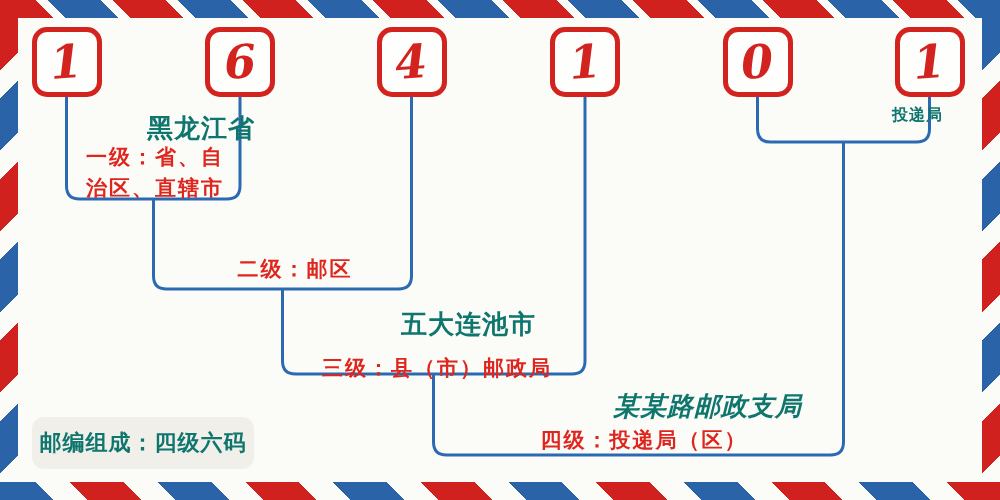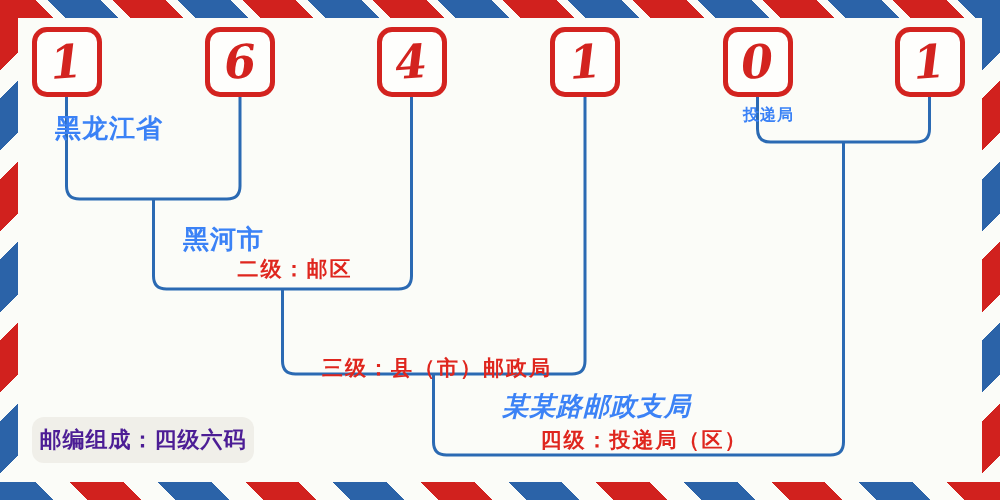--- a/index.html
+++ b/index.html
@@ -49,40 +49,40 @@
   }
   .digit{
     font-family:"DejaVu Serif", serif;
     font-style:italic;font-weight:700;
     font-size:46px;color:#d3231f;
     transform:rotate(-4deg);
     line-height:1;
   }
   
   .lvl-name{
-    position:absolute;width:200px;text-align:left;
+    position:absolute;width:200px;text-align:right;
     font-family:"Liberation Serif", serif;
-    font-weight:700;font-size:26px;color:#3b82f6;
+    font-weight:700;font-size:26px;color:#0f766e;
     letter-spacing:1px;white-space:nowrap;
   }
   .lvl-name.wide{width:300px;font-style:italic;}
   .lvl-desc{
     position:absolute;width:200px;text-align:center;
     font-family:"Liberation Sans", sans-serif;
     font-weight:700;font-size:21px;color:#df261e;
     letter-spacing:2px;line-height:31px;
     white-space:pre-line;
   }
   .lvl-desc.wide{width:300px;}
   .badge{
-    position:absolute;left:32px;top:417px;width:222px;height:46px;
+    position:absolute;left:32px;top:417px;width:222px;height:52px;
     background:#f0efe9;border-radius:12px;
     display:flex;align-items:center;justify-content:center;
     font-family:"Liberation Serif", serif;
-    font-weight:700;font-size:22px;color:#4c1d95;
+    font-weight:700;font-size:22px;color:#0f766e;
     letter-spacing:1px;white-space:nowrap;
   }
 </style>
 </head>
 <body>
 
 <div class="stage">
 
   <div class="stripe stripe-top"></div>
   <div class="stripe stripe-bottom"></div>
@@ -110,24 +110,26 @@
     <span class="digit">1</span>
   </div>
   <div class="digit-box" style="left:722.5px">
     <span class="digit">0</span>
   </div>
   <div class="digit-box" style="left:894.5px">
     <span class="digit">1</span>
   </div>
 
   <div class="lvl-name" style="left:55px;top:111px">黑龙江省</div>
+  <div class="lvl-desc" style="left:55px;top:141px">一级：省、自
+治区、直辖市</div>
 
-  <div class="lvl-name" style="left:183px;top:222px">黑河市</div>
   <div class="lvl-desc" style="left:195px;top:253px">二级：邮区</div>
 
+  <div class="lvl-name" style="left:336px;top:307px">五大连池市</div>
   <div class="lvl-desc wide" style="left:287px;top:352px">三级：县（市）邮政局</div>
 
   <div class="lvl-name wide" style="left:502px;top:389px">某某路邮政支局</div>
   <div class="lvl-desc wide" style="left:494px;top:424px">四级：投递局（区）</div>
 
   <div class="lvl-name" style="left:743px;top:105px;font-size:16px">投递局</div>
 
   <div class="badge">邮编组成：四级六码</div>
 
 </div>

